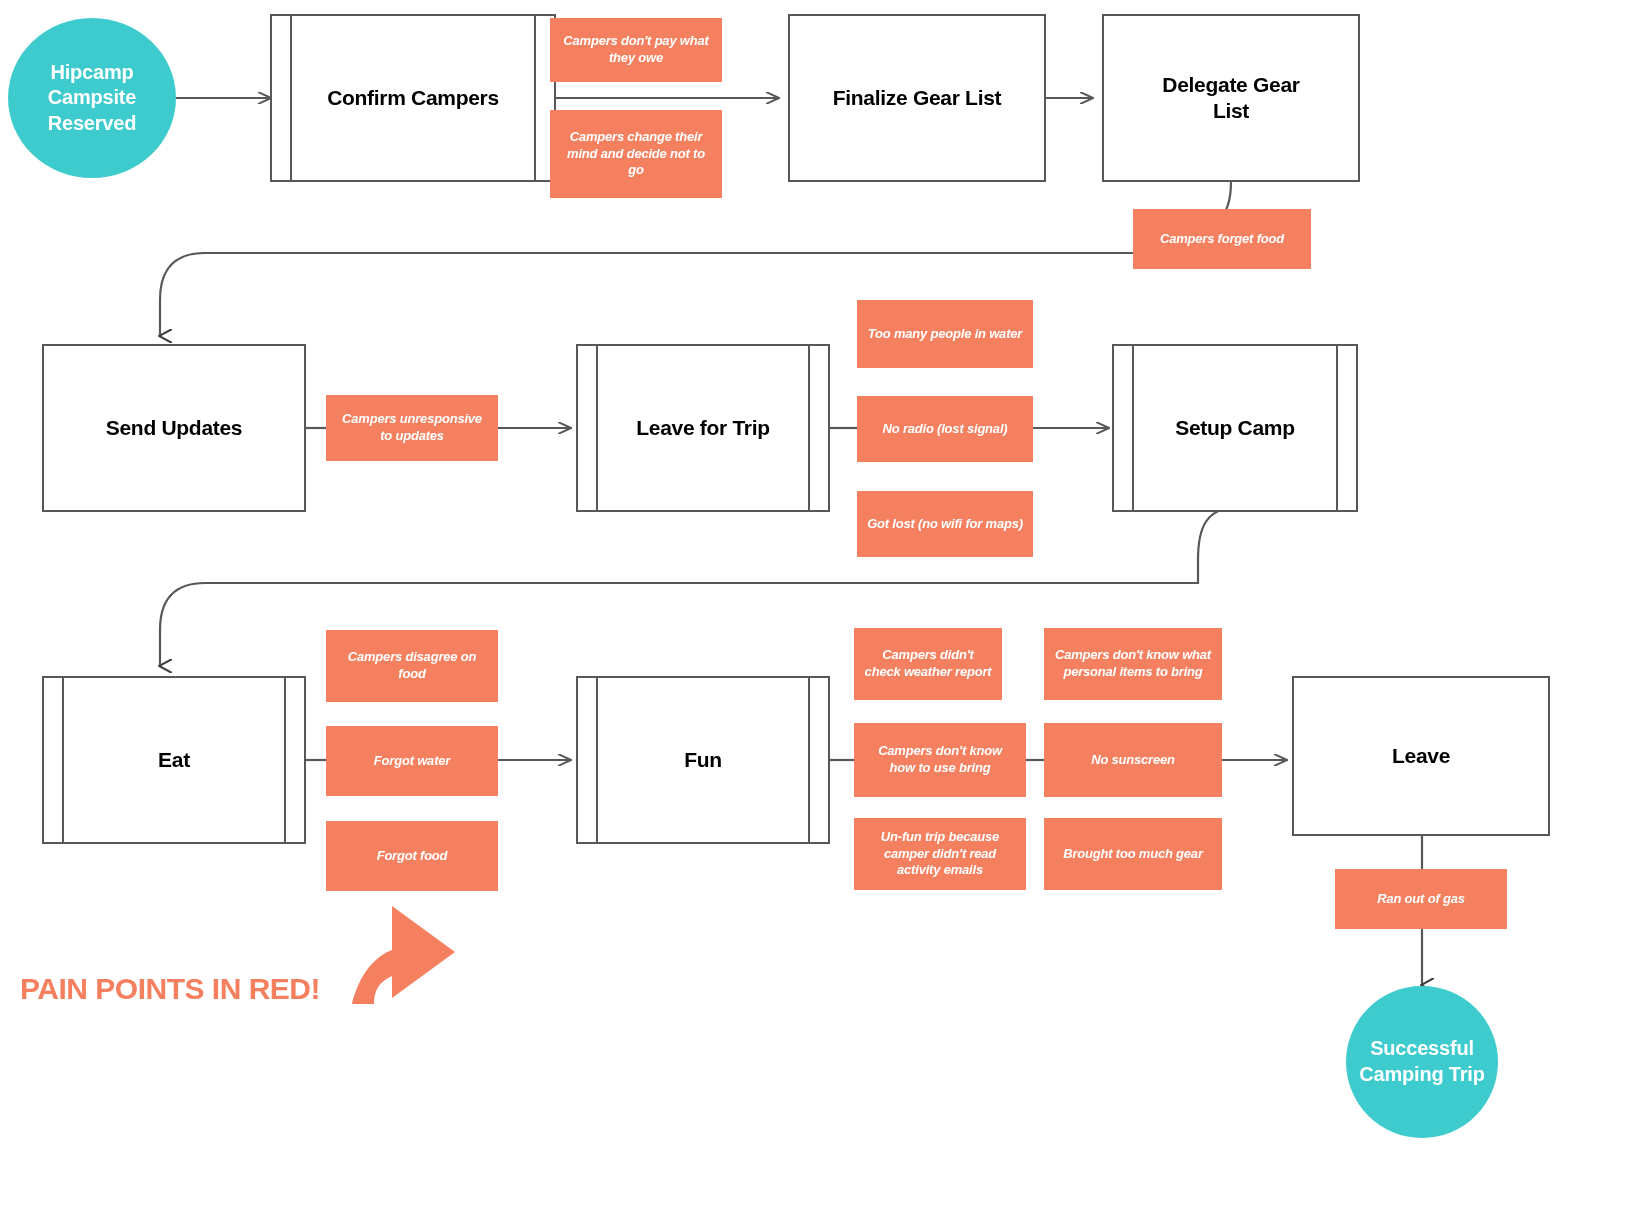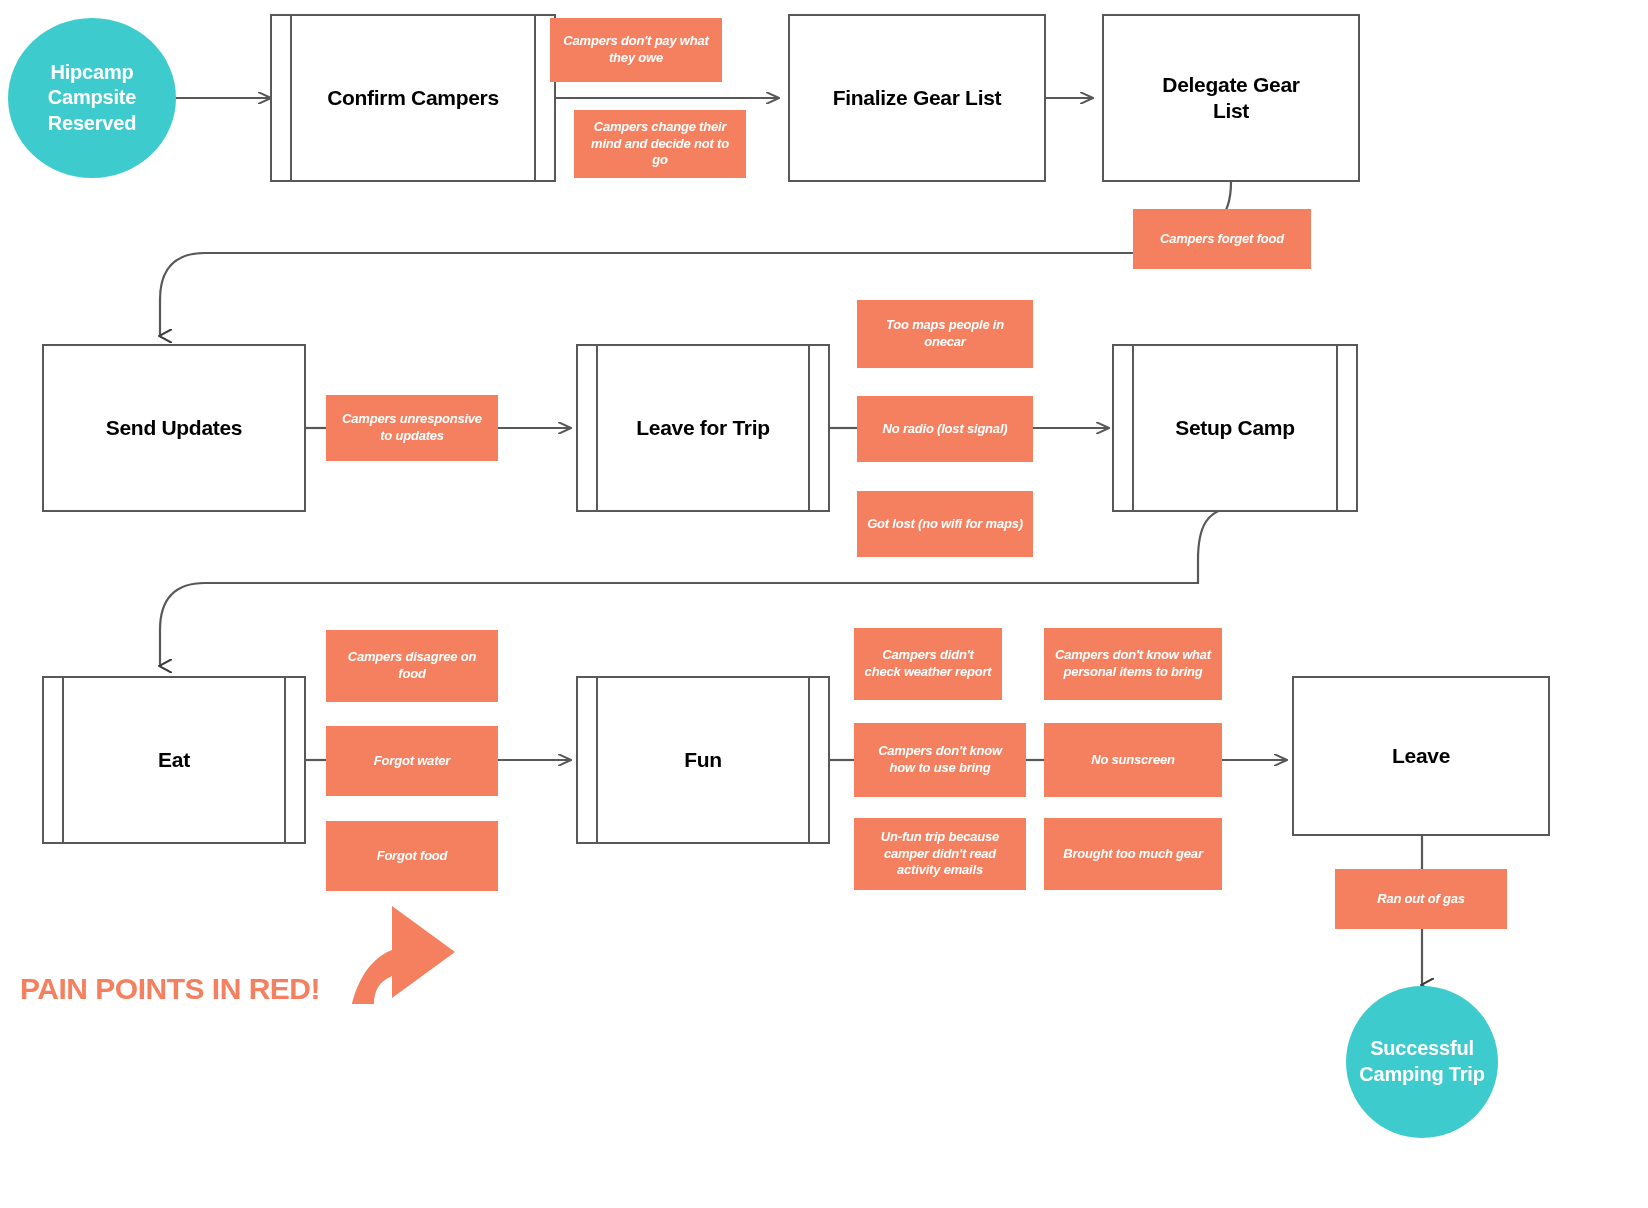--- a/index.html
+++ b/index.html
@@ -185,34 +185,34 @@
   </div>
 
   <div class="node process" style="left:1292px; top:676px; width:258px; height:160px;">
     <span>Leave</span>
   </div>
 
   <div class="node pain" style="left:550px; top:18px; width:172px; height:64px;">
     <span>Campers don't pay what they owe</span>
   </div>
 
-  <div class="node pain" style="left:574px; top:110px; width:172px; height:68px;align-items:center;">
+  <div class="node pain" style="left:550px; top:110px; width:172px; height:88px;align-items:center;">
     <span>Campers change their mind and decide not to go</span>
   </div>
 
   <div class="node pain" style="left:1133px; top:209px; width:178px; height:60px;">
     <span>Campers forget food</span>
   </div>
 
   <div class="node pain" style="left:326px; top:395px; width:172px; height:66px;">
     <span>Campers unresponsive to updates</span>
   </div>
 
   <div class="node pain" style="left:857px; top:300px; width:176px; height:68px;">
-    <span>Too maps people in onecar</span>
+    <span>Too many people in water</span>
   </div>
 
   <div class="node pain" style="left:857px; top:396px; width:176px; height:66px;">
     <span>No radio (lost signal)</span>
   </div>
 
   <div class="node pain" style="left:857px; top:491px; width:176px; height:66px;">
     <span>Got lost (no wifi for maps)</span>
   </div>
 

